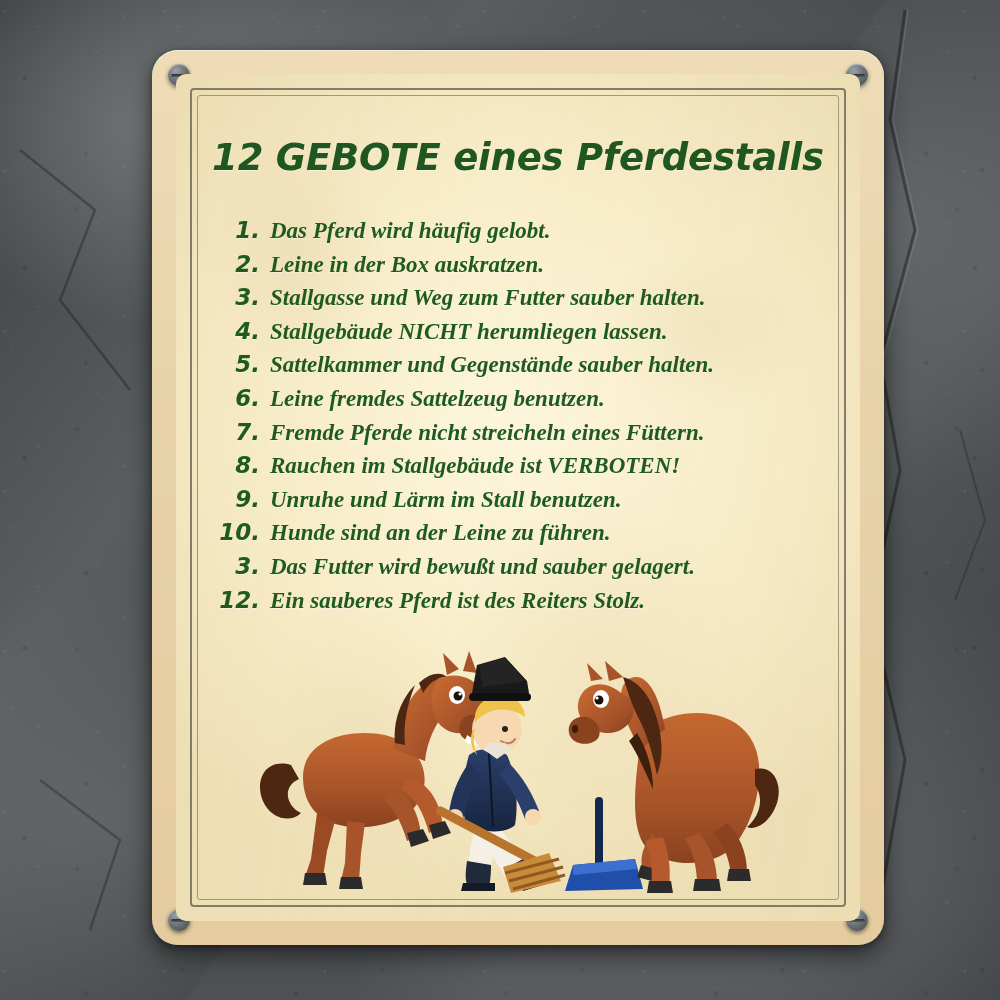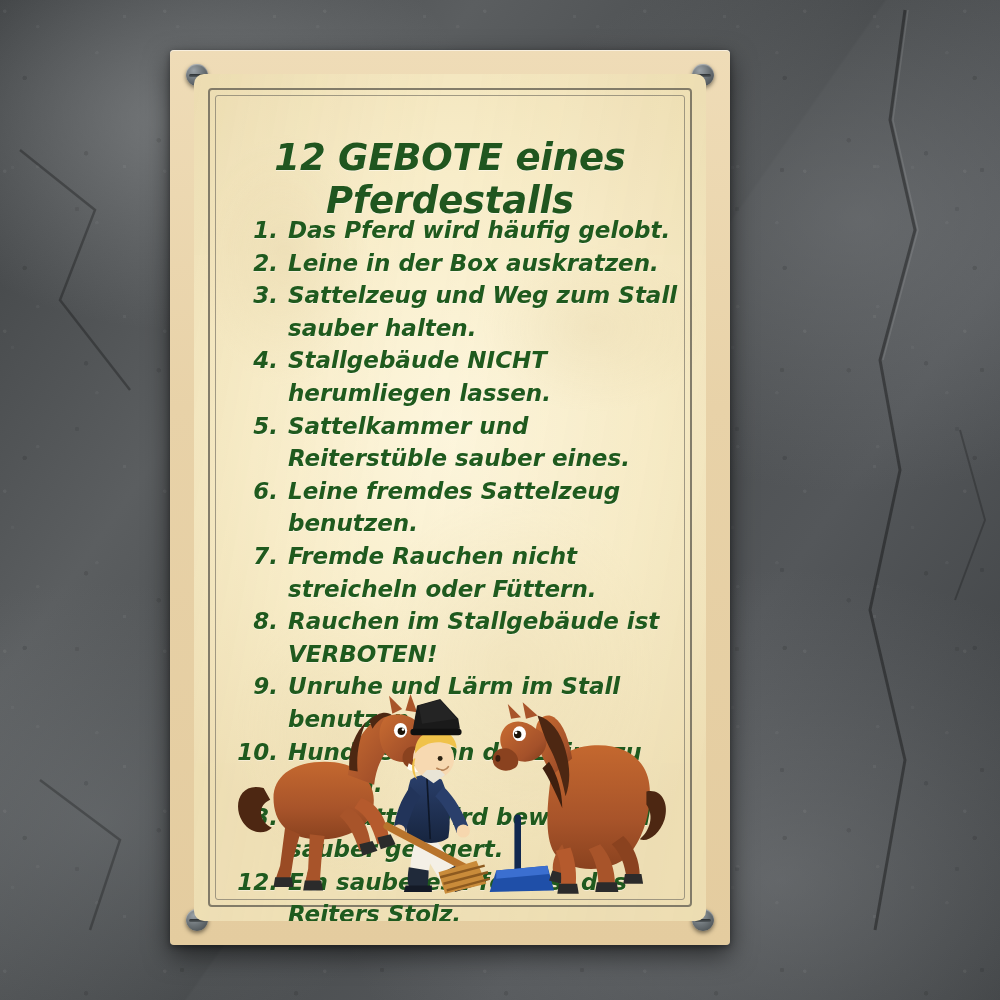--- a/index.html
+++ b/index.html
@@ -50,25 +50,25 @@
   
   .cracks {
     position: absolute;
     inset: 0;
     pointer-events: none;
   }
 
   
   .sign {
     position: absolute;
-    left: 170px;
+    left: 152px;
     top: 50px;
-    width: 560px;
+    width: 732px;
     height: 895px;
-    border-radius: 4px;
+    border-radius: 26px;
     background:
       linear-gradient(180deg, #efdcb7 0%, #e8d2a8 40%, #e4cc9f 100%);
     box-shadow:
       0 10px 26px rgba(0,0,0,0.55),
       0 2px 6px rgba(0,0,0,0.35),
       inset 0 1px 0 rgba(255,255,255,0.55);
   }
   
   .paper {
     position: absolute;
@@ -183,21 +183,21 @@
     line-height: 32.6px;
     color: #1f5a1e;
     text-shadow: 0 1px 0 rgba(255,255,255,0.4);
   }
   .num {
     width: 44px;
     text-align: right;
     flex: 0 0 44px;
     padding-right: 10px;
   }
-  .txt { flex: 1 1 auto; }
+  .txt { flex: 1 1 auto; font-family: Liberation Serif, serif; }
 
   
   .illustration {
     position: absolute;
     left: 30px;
     right: 20px;
     bottom: 24px;
     height: 260px;
   }
   .illustration svg { display: block; width: 100%; height: 100%; }
@@ -234,37 +234,37 @@
           <li class="item">
             <span class="num">1.</span>
             <span class="txt">Das Pferd wird häufig gelobt.</span>
           </li>
           <li class="item">
             <span class="num">2.</span>
             <span class="txt">Leine in der Box auskratzen.</span>
           </li>
           <li class="item">
             <span class="num">3.</span>
-            <span class="txt">Sattelzeug und Weg zum Stall sauber halten.</span>
+            <span class="txt">Stallgasse und Weg zum Futter sauber halten.</span>
           </li>
           <li class="item">
             <span class="num">4.</span>
             <span class="txt">Stallgebäude NICHT herumliegen lassen.</span>
           </li>
           <li class="item">
             <span class="num">5.</span>
-            <span class="txt">Sattelkammer und Reiterstüble sauber eines.</span>
+            <span class="txt">Sattelkammer und Gegenstände sauber halten.</span>
           </li>
           <li class="item">
             <span class="num">6.</span>
             <span class="txt">Leine fremdes Sattelzeug benutzen.</span>
           </li>
           <li class="item">
             <span class="num">7.</span>
-            <span class="txt">Fremde Rauchen nicht streicheln oder Füttern.</span>
+            <span class="txt">Fremde Pferde nicht streicheln eines Füttern.</span>
           </li>
           <li class="item">
             <span class="num">8.</span>
             <span class="txt">Rauchen im Stallgebäude ist VERBOTEN!</span>
           </li>
           <li class="item">
             <span class="num">9.</span>
             <span class="txt">Unruhe und Lärm im Stall benutzen.</span>
           </li>
           <li class="item">

